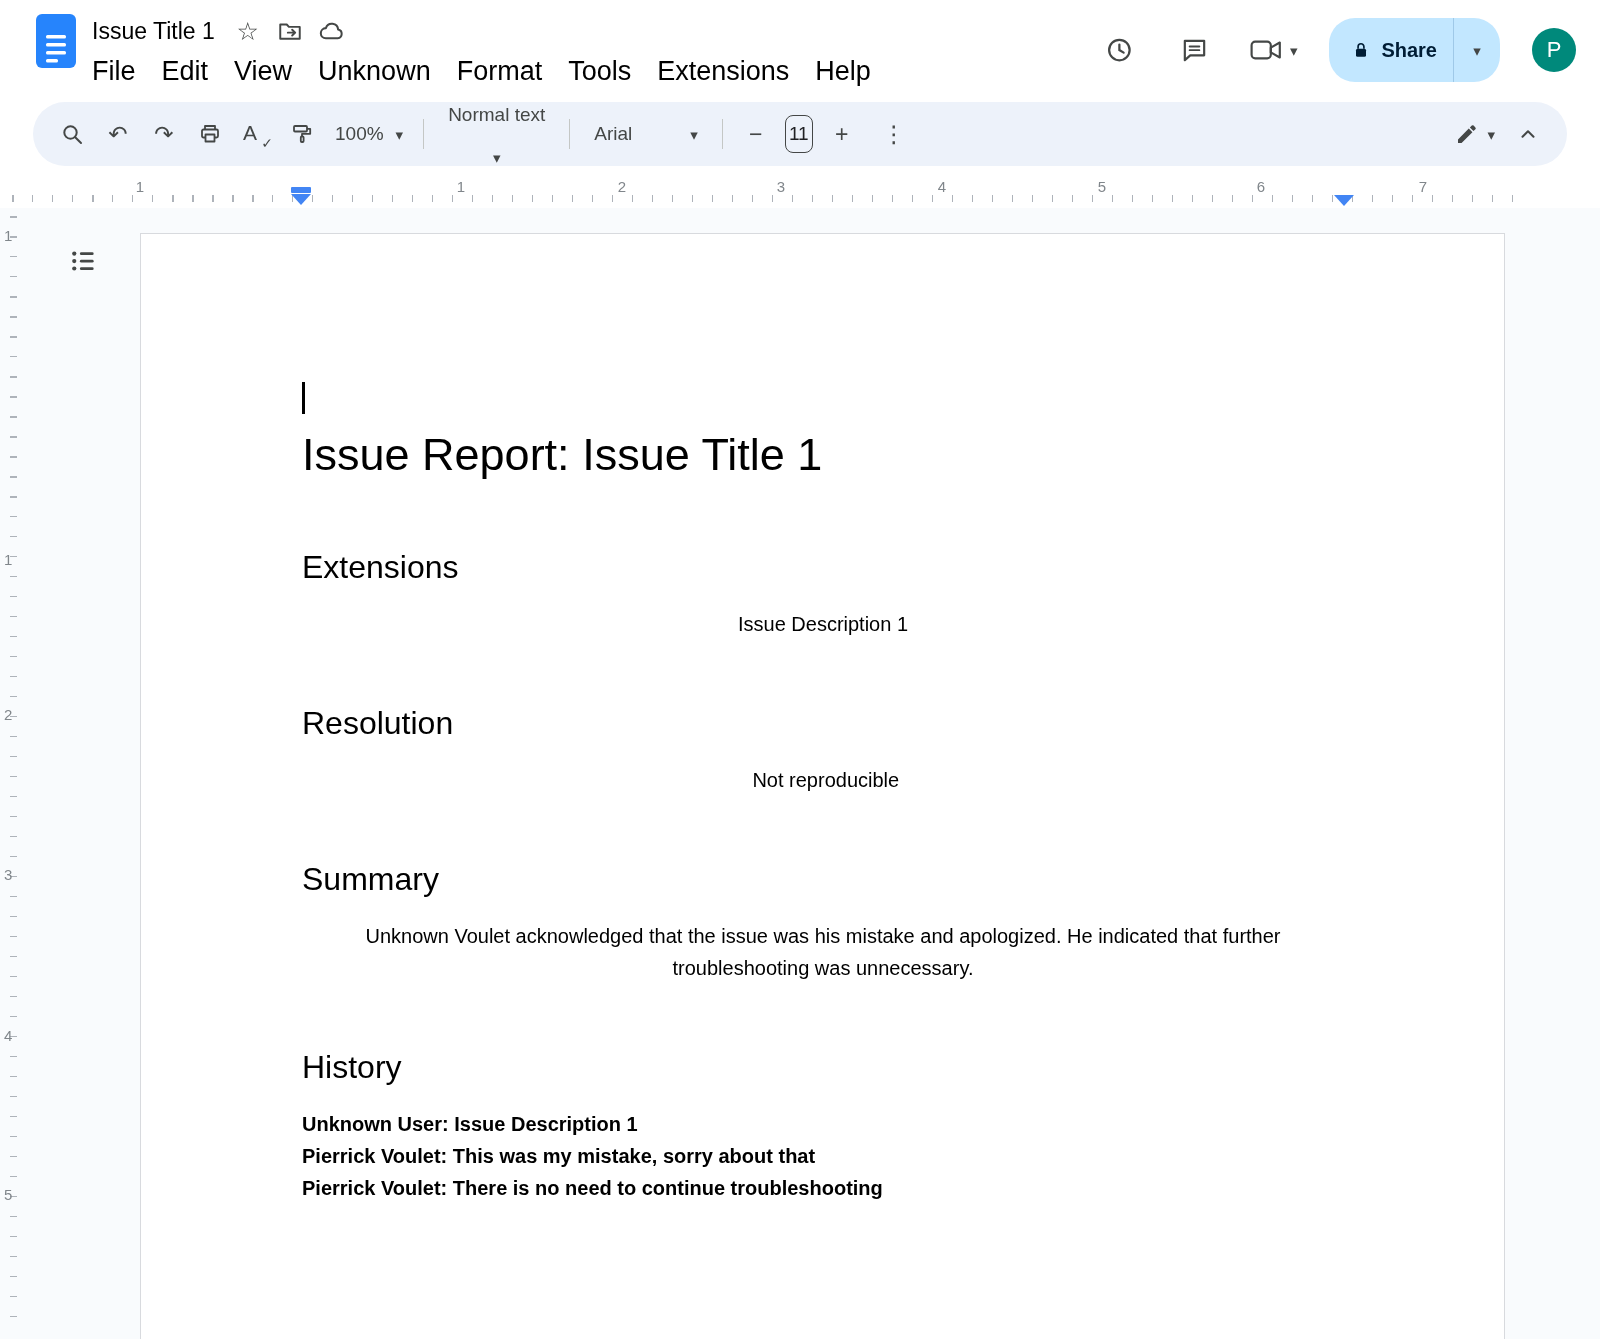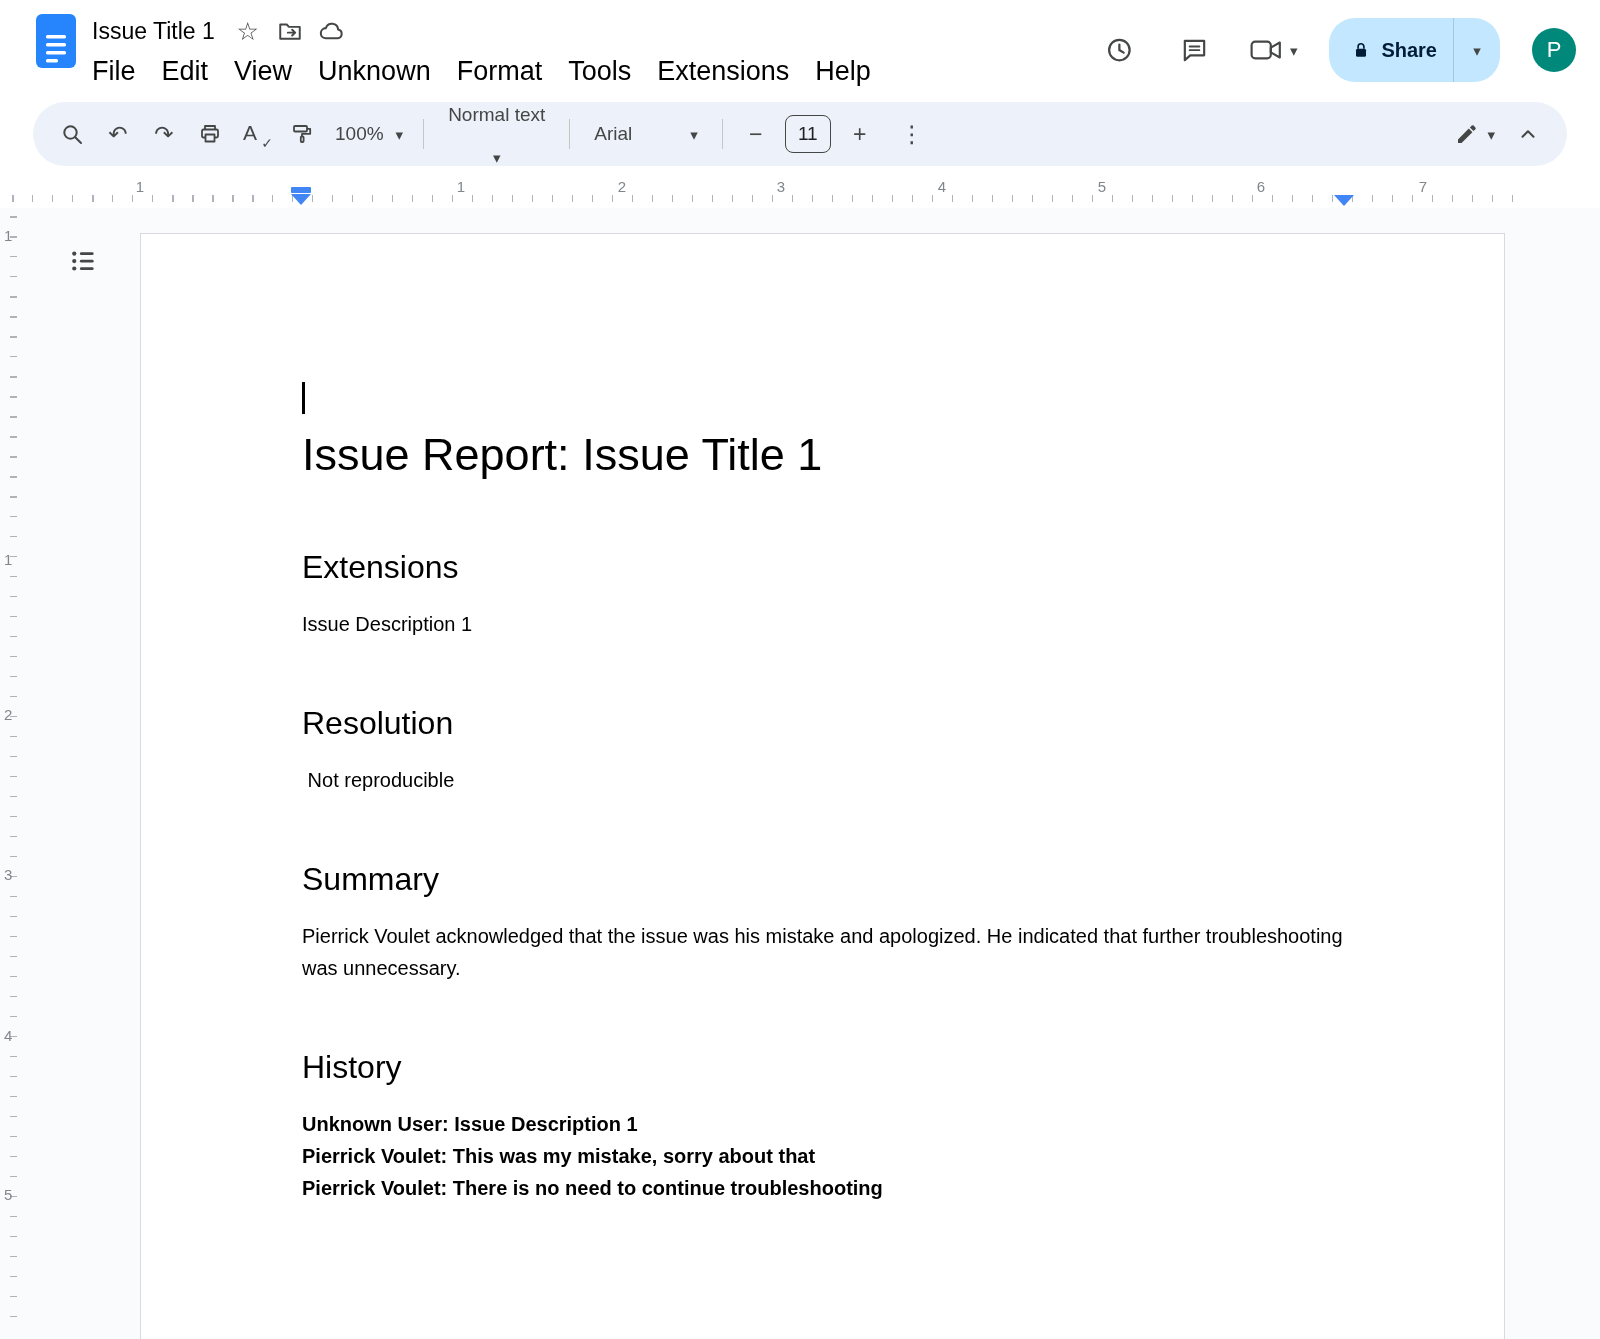--- a/index.html
+++ b/index.html
@@ -33,21 +33,21 @@
   .toolbar-wrap { padding:2px 33px 10px 33px; background:#fff; }
   .toolbar { height:64px; background:#edf2fa; border-radius:32px; display:flex; align-items:center; padding:0 16px; }
   .tb-btn { min-width:46px; height:46px; border-radius:50%; display:flex; align-items:center; justify-content:center; color:#444746; font-size:23px; }
   .tb-group { display:flex; align-items:center; color:#444746; }
   .tb-label { font-size:19px; color:#444746; white-space:nowrap; }
   .caret { font-size:15px; color:#444746; line-height:1; }
   .tb-divider { width:1px; height:30px; background:#c4c7c5; margin:0 10px; }
   .zoom-group { padding:0 10px; gap:12px; }
   .style-group { padding:0 14px; gap:24px;flex-direction:column; }
   .font-group { padding:0 14px; gap:58px;text-align:right; }
-  .font-size-box { width:46px; height:38px; border:1.5px solid #444746; border-radius:8px; display:flex; align-items:center; justify-content:center; font-size:19px; color:#202124; margin:0 6px; }
+  .font-size-box { width:28px; height:38px; border:1.5px solid #444746; border-radius:8px; display:flex; align-items:center; justify-content:center; font-size:19px; color:#202124; margin:0 6px; }
   .tb-spacer { flex:1; }
   .pen-group { gap:8px; padding:0 10px; }
   .spell-wrap { position:relative; width:26px; height:26px; font-size:21px; display:flex; align-items:flex-start; justify-content:flex-start; }
   .spell-check { position:absolute; right:-4px; bottom:-4px; font-size:14px; }
 
   
   .ruler-h { position:relative; height:32px; background:#fff; }
   .ruler-h .ticks { position:absolute; left:12px; right:70px; bottom:6px; height:7px;
     background:repeating-linear-gradient(90deg,#aeb3ba 0 1.5px,transparent 1.5px 20px); }
   .ruler-num-h { position:absolute; top:2px; transform:translateX(-50%); font-size:15px; color:#80868b; }
@@ -62,21 +62,21 @@
   .ruler-v .ticks { position:absolute; top:8px; bottom:12px; left:10px; width:7px;
     background:repeating-linear-gradient(180deg,#aeb3ba 0 1.5px,transparent 1.5px 20px); }
   .ruler-num-v { position:absolute; left:4px; transform:translateY(-50%); font-size:15px; color:#80868b; }
   .canvas { flex:1; position:relative; background:#f9fbfd; overflow:hidden; }
   .outline-btn { position:absolute; left:40px; top:38px; width:32px; height:32px; color:#444746; }
   .page { position:absolute; left:112px; top:25px; width:1365px; height:1380px; background:#fff; border:1px solid #d8dade; }
   .page-inner { padding:148px 160px 0 161px; }
   .text-cursor { width:3px; height:32px; background:#000; margin-bottom:2px; }
   .doc-h1 { font-size:45px; font-weight:400; color:#000; line-height:58px; margin-top:12px; }
   .doc-h2 { font-size:32px; font-weight:400; color:#000; line-height:42px; margin-top:62px; }
-  .doc-p  { font-size:20px; color:#000; line-height:32px; margin-top:20px; white-space:pre-wrap; }
+  .doc-p  { font-size:20px; color:#000; line-height:32px; margin-top:20px; white-space:pre-wrap;text-align:center; }
   .doc-lines { margin-top:20px;font-weight:bold; }
   .doc-line { font-size:20px; color:#000; line-height:32px; }
 
   svg { display:block; }
 </style>
 </head>
 <body>
 
 <header class="topbar">
   <div class="logo-wrap">
@@ -284,21 +284,21 @@
 
         <h1 class="doc-h1">Issue Report: Issue Title 1</h1>
 
         <h2 class="doc-h2">Extensions</h2>
         <p class="doc-p">Issue Description 1</p>
 
         <h2 class="doc-h2">Resolution</h2>
         <p class="doc-p"> Not reproducible</p>
 
         <h2 class="doc-h2">Summary</h2>
-        <p class="doc-p">Pierrick Voulet acknowledged that the issue was his mistake and apologized. He indicated that further troubleshooting was unnecessary.</p>
+        <p class="doc-p">Unknown Voulet acknowledged that the issue was his mistake and apologized. He indicated that further troubleshooting was unnecessary.</p>
 
         <h2 class="doc-h2">History</h2>
         <div class="doc-lines">
           <div class="doc-line">Unknown User: Issue Description 1</div>
           <div class="doc-line">Pierrick Voulet: This was my mistake, sorry about that</div>
           <div class="doc-line">Pierrick Voulet: There is no need to continue troubleshooting</div>
         </div>
       </div>
     </div>
   </div>

